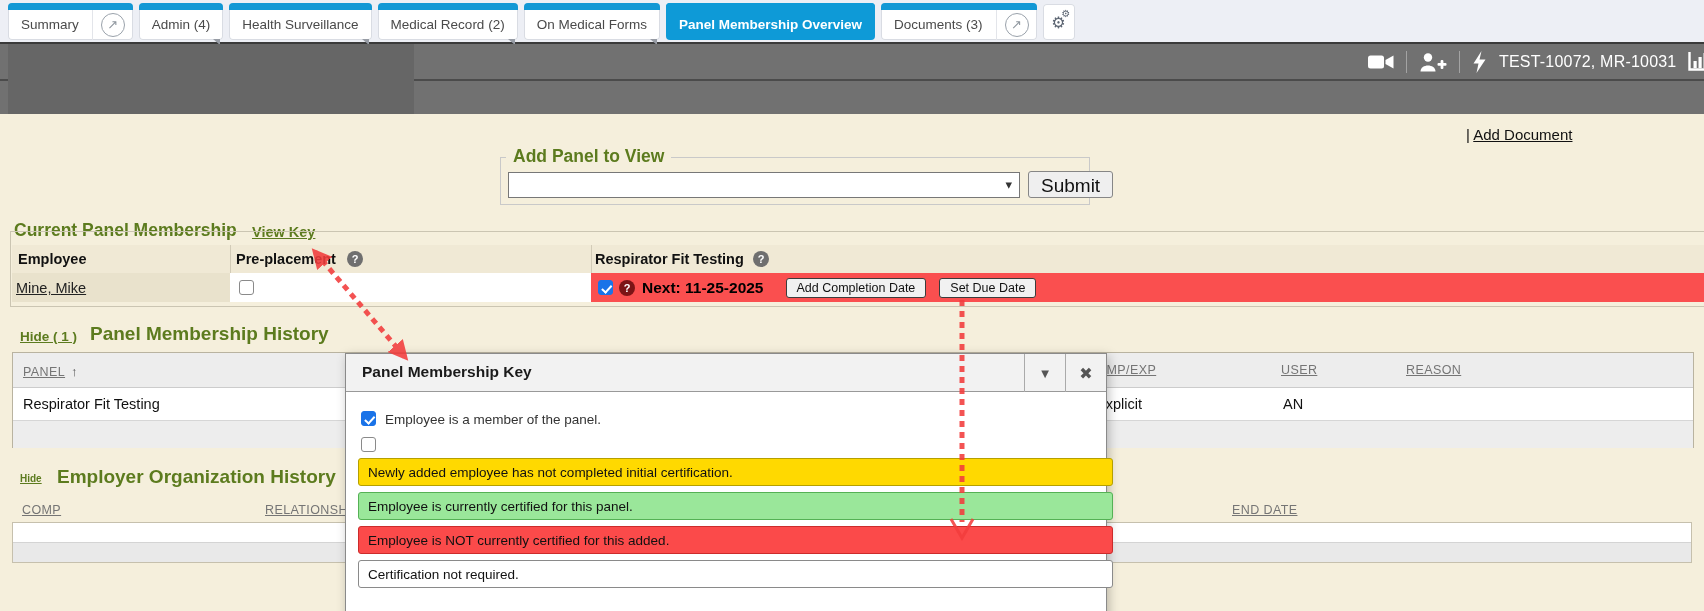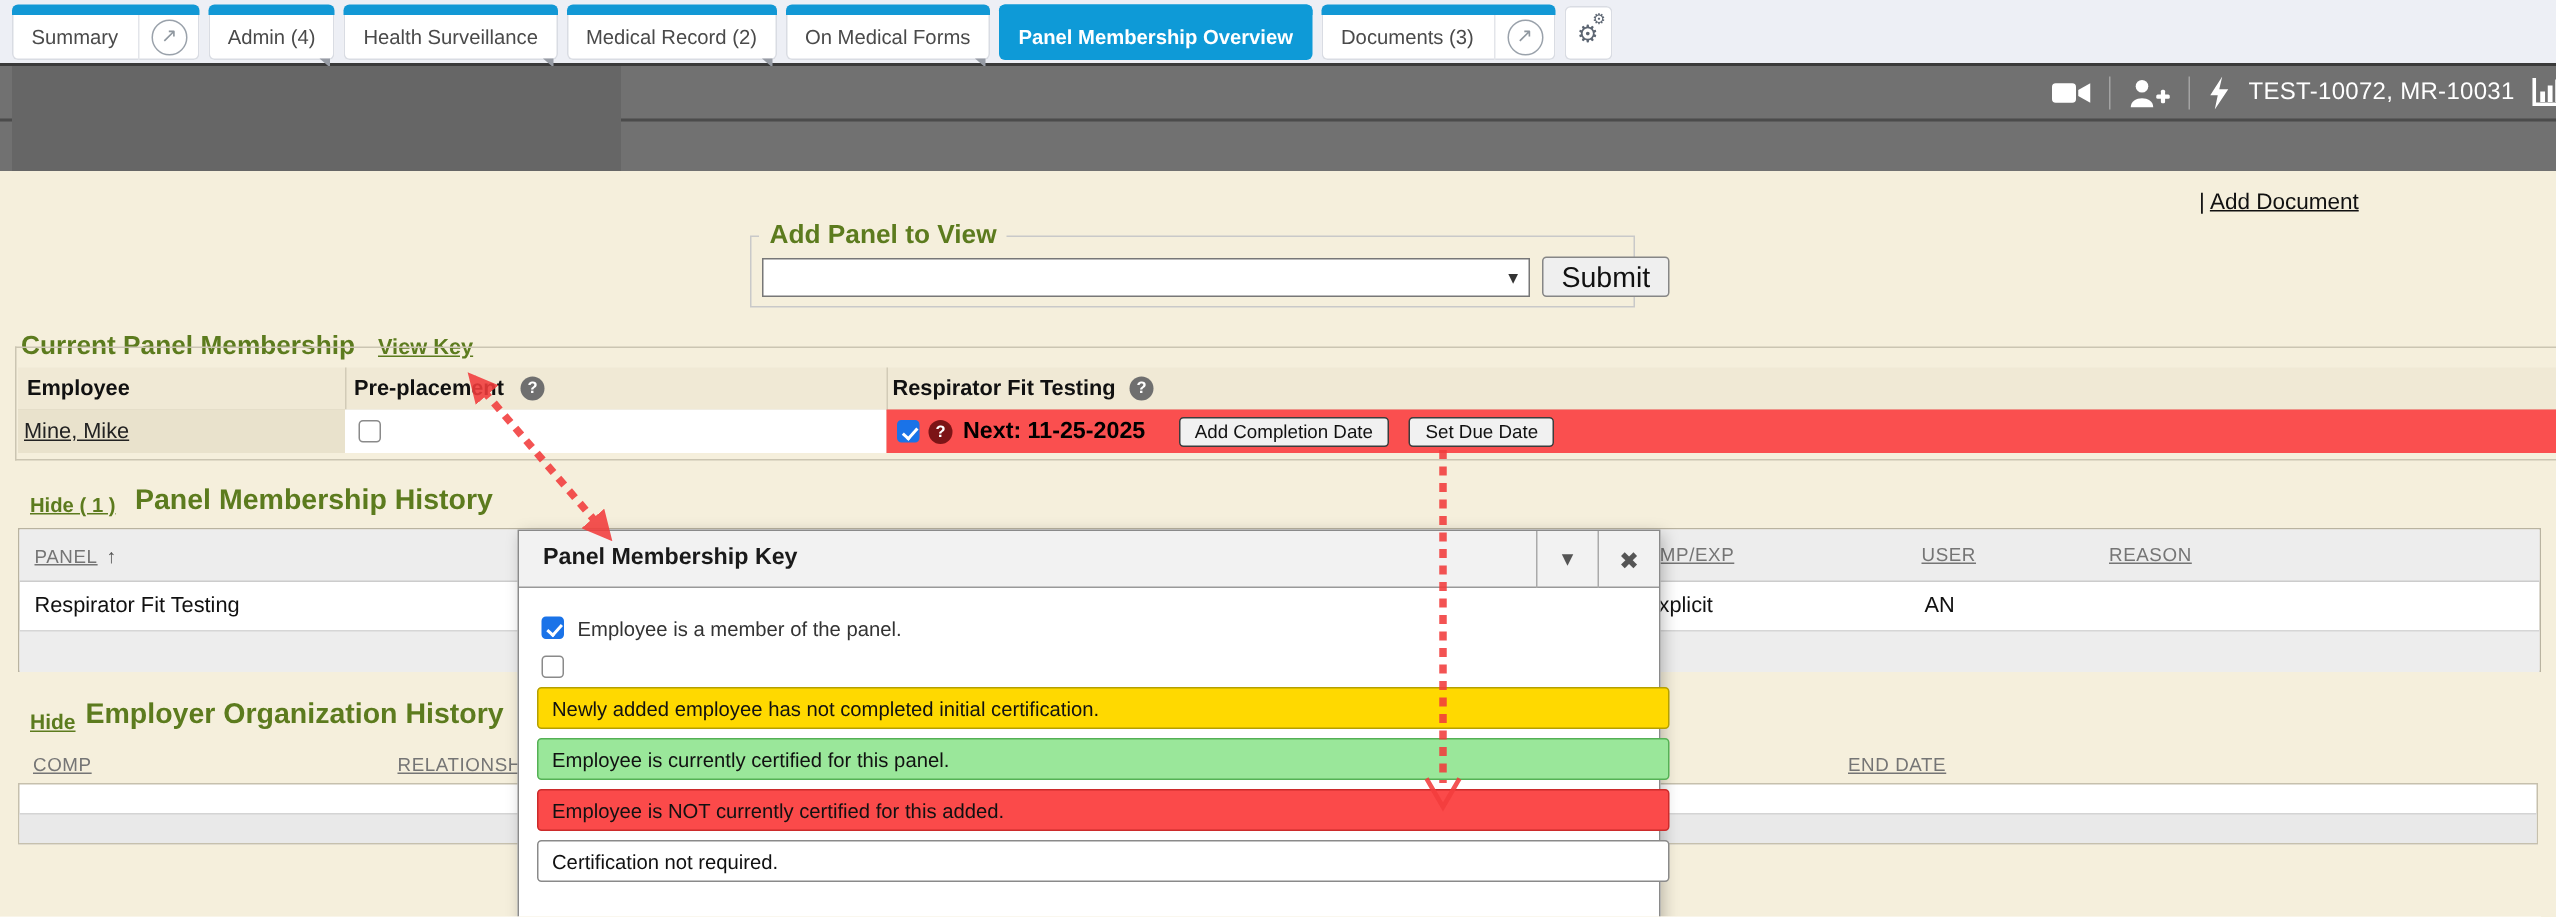--- a/index.html
+++ b/index.html
@@ -213,21 +213,21 @@
     <span class="abs colhead" style="left:1074px;top:10px;">COMP/EXP</span>
     <span class="abs colhead" style="left:1268px;top:10px;">USER</span>
     <span class="abs colhead" style="left:1393px;top:10px;">REASON</span>
 
     <span class="abs cell14" style="left:10px;top:43px;">Respirator Fit Testing</span>
     <span class="abs cell14" style="left:1083px;top:43px;">Explicit</span>
     <span class="abs cell14" style="left:1270px;top:43px;">AN</span>
     <div class="hist-gray"></div>
   </div>
 
-  <span class="abs greenlink" style="left:20px;top:473px;font-size:14px;">Hide</span>
+  <span class="abs greenlink" style="left:20px;top:473px;font-size:10px;">Hide</span>
   <span class="abs title19" style="left:57px;top:466px;">Employer Organization History</span>
 
   <span class="abs colhead" style="left:22px;top:503px;">COMP</span>
   <span class="abs colhead" style="left:265px;top:503px;">RELATIONSHIP</span>
   <span class="abs colhead" style="left:1232px;top:503px;">END DATE</span>
   <div class="empl-rows">
     <div class="empl-gray"></div>
   </div>
 
   <div class="modal">

